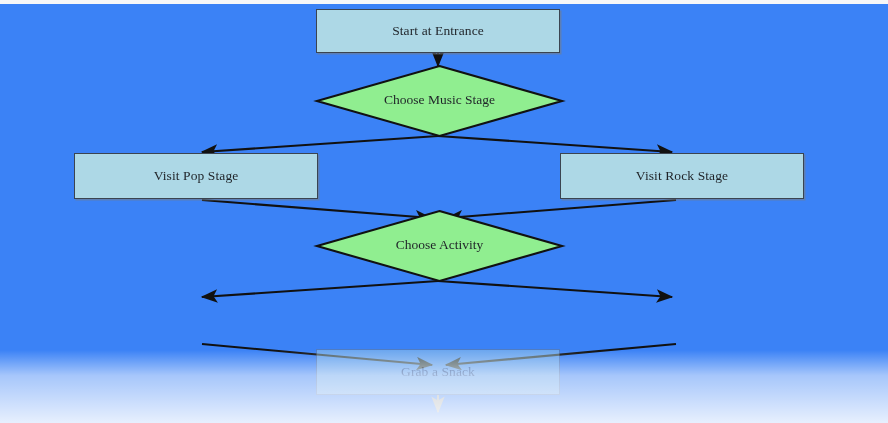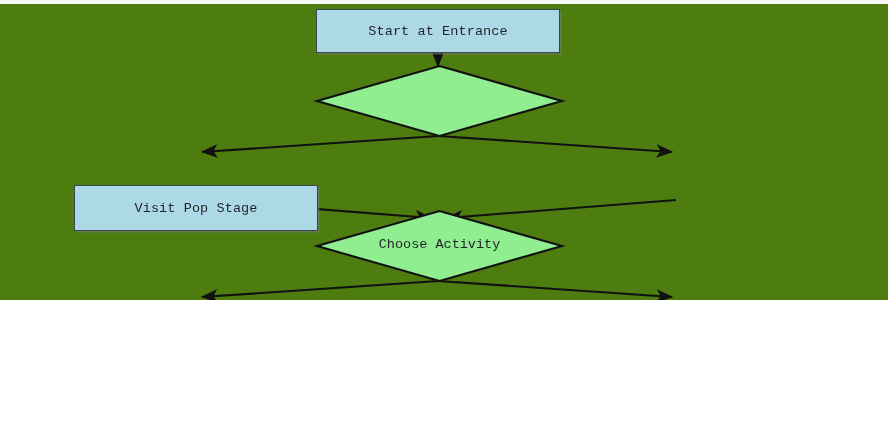--- a/index.html
+++ b/index.html
@@ -4,24 +4,24 @@
 <title>Flowchart</title>
 <style>
   html, body {
     margin: 0;
     padding: 0;
     background: #ffffff;
   }
   #canvas {
     position: relative;
     width: 888px;
-    height: 300px;
-    background: #4d7c0f;
+    height: 423px;
+    background: #3b82f6;
     overflow: hidden;
-    font-family: Liberation Mono, monospace;
+    font-family: Liberation Serif, serif;
   }
   
   .top-strip {
     position: absolute;
     left: 0; top: 0;
     width: 888px; height: 4px;
     background: #f7f7f8;
   }
   
   .bottom-fade {
@@ -130,26 +130,30 @@
   </svg>
 
   <div class="node proc" style="left:316px; top:9px; width:244px; height:44px;">
     <span class="lbl">Start at Entrance</span>
   </div>
 
   <div class="node dec" style="left:317px; top:66px; width:245px; height:70px;">
     <svg width="245" height="70" viewBox="0 0 245 70" xmlns="http://www.w3.org/2000/svg">
       <polygon points="122.5,0 245,35 122.5,70 0,35" fill="#90ee90" stroke="#111111" stroke-width="2.1"></polygon>
     </svg>
+    <span class="lbl" style="top:26px;">Choose Music Stage</span>
   </div>
 
-  <div class="node proc" style="left:74px; top:153px; width:244px; height:46px;margin-top:32px;">
+  <div class="node proc" style="left:74px; top:153px; width:244px; height:46px;">
     <span class="lbl">Visit Pop Stage</span>
   </div>
 
+  <div class="node proc" style="left:560px; top:153px; width:244px; height:46px;">
+    <span class="lbl">Visit Rock Stage</span>
+  </div>
 
   <div class="node dec" style="left:317px; top:211px; width:245px; height:70px;">
     <svg width="245" height="70" viewBox="0 0 245 70" xmlns="http://www.w3.org/2000/svg">
       <polygon points="122.5,0 245,35 122.5,70 0,35" fill="#90ee90" stroke="#111111" stroke-width="2.1"></polygon>
     </svg>
     <span class="lbl" style="top:26px;">Choose Activity</span>
   </div>
 
 
 

